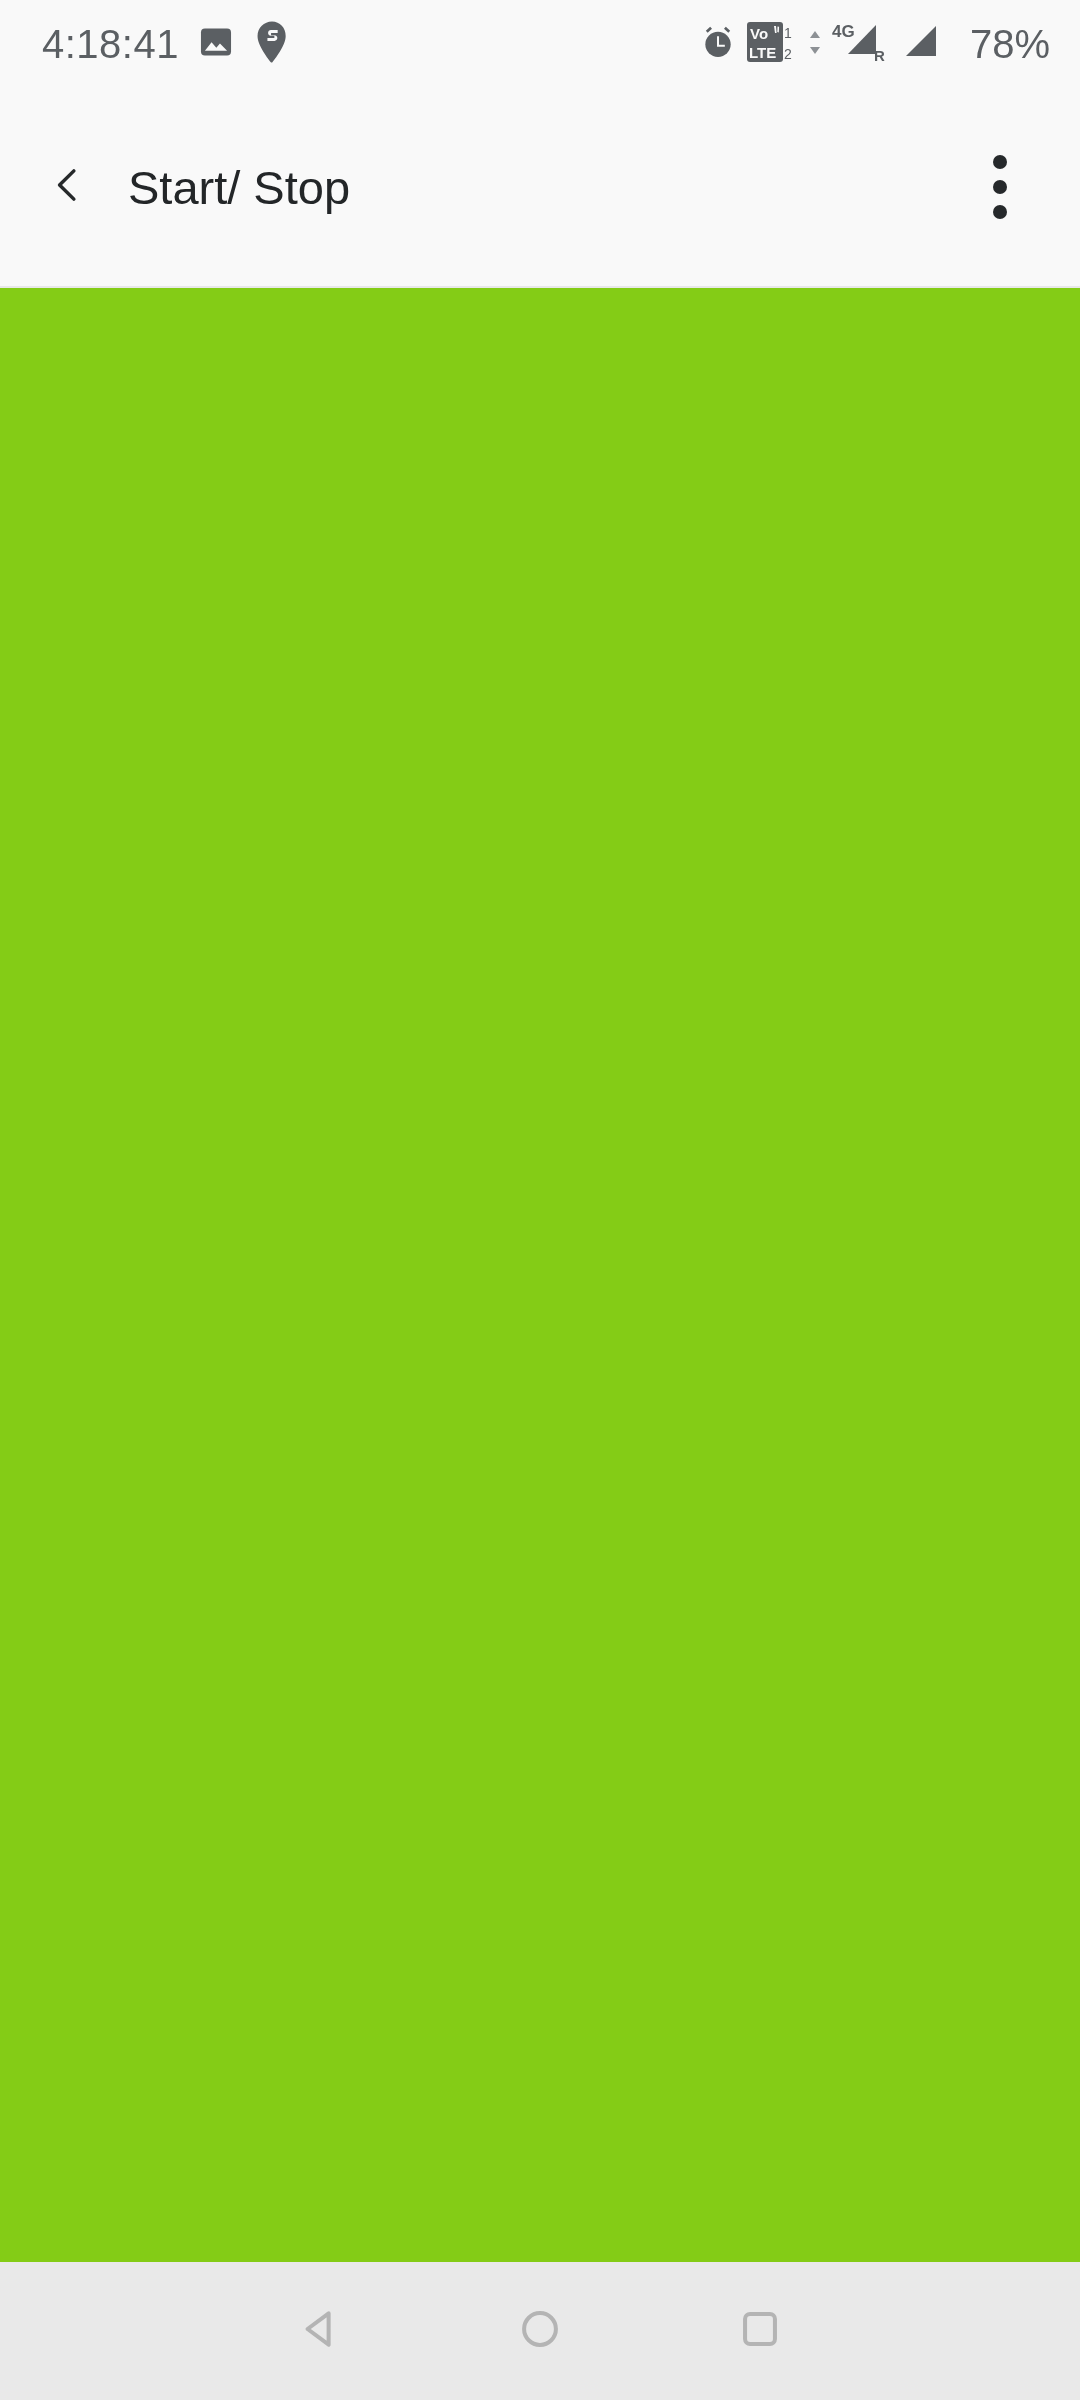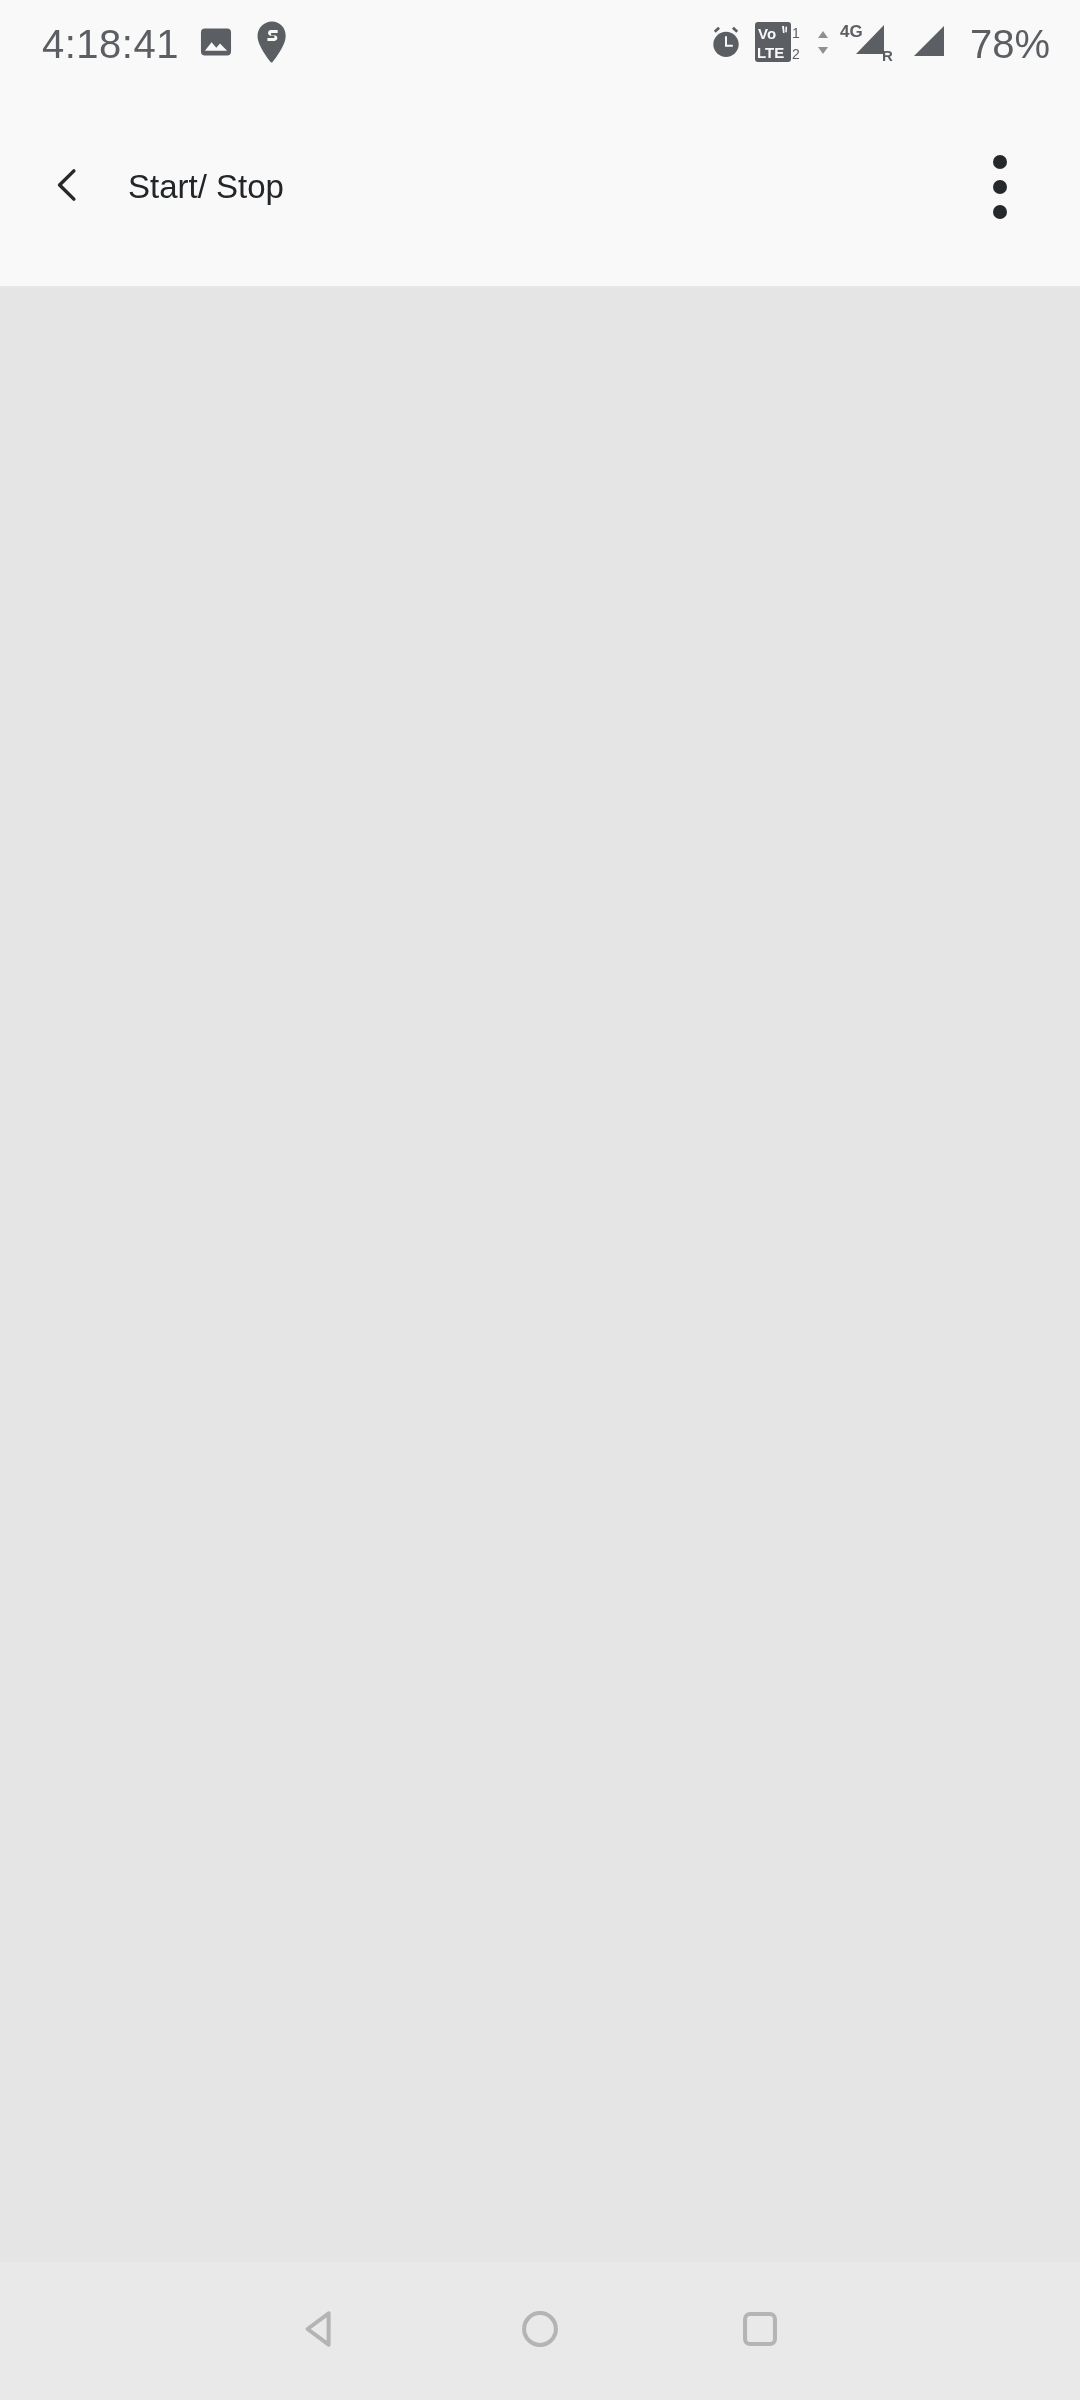--- a/index.html
+++ b/index.html
@@ -2,55 +2,55 @@
 <html><head>
 <meta charset="utf-8">
 <style>
   * { margin:0; padding:0; box-sizing:border-box; }
   html, body {
     width:1080px; height:2400px;
     background:#f9f9f9;
     font-family:"Liberation Sans", sans-serif;
     overflow:hidden;
   }
-  #screen { position:relative; width:1080px; height:2400px; background:#e5e5e5;border-radius:32px; }
+  #screen { position:relative; width:1080px; height:2400px; background:#84cc16;border-radius:32px; }
 
   
   .statusbar {
     position:absolute; top:0; left:0; width:1080px; height:88px;
     display:flex; align-items:center; justify-content:space-between;
     padding:0 30px 0 42px;
     background:#f9f9f9;
   }
   .sb-left { display:flex; align-items:center; gap:18px; }
   .sb-right { display:flex; align-items:center; gap:8px; }
   .sb-clock {
     font-size:40px; color:#5b5f63; letter-spacing:0.5px;
     font-family:"Liberation Sans", sans-serif;
   }
   .sb-battery {
-    font-size:40px; color:#5b5f63; margin-left:12px;
+    font-size:40px; color:#5b5f63; margin-left:20px;
     font-family:"Liberation Sans", sans-serif;
     text-align:center;
   }
   .ic { display:block; }
 
   
   .appbar {
     position:absolute; top:88px; left:0; width:1080px; height:198px;
     background:#f9f9f9;
     display:flex; align-items:center;
   }
   .back-btn {
     width:92px; height:92px; margin-left:22px;
     display:flex; align-items:center; justify-content:center;
     cursor:pointer; border-radius:50%;
   }
   .appbar-title {
-    font-size:33px; color:#232628; margin-left:14px;
+    font-size:47px; color:#232628; margin-left:14px;
     font-family:"Liberation Sans", sans-serif;
     white-space:pre;
   }
   .overflow-btn {
     position:absolute; right:32px; top:50%; transform:translateY(-50%);
     width:96px; height:96px;
     display:flex; flex-direction:column; align-items:center; justify-content:center;
     gap:10px; cursor:pointer; border-radius:50%;
   }
   .odot { width:14px; height:14px; border-radius:50%; background:#26292b; }

